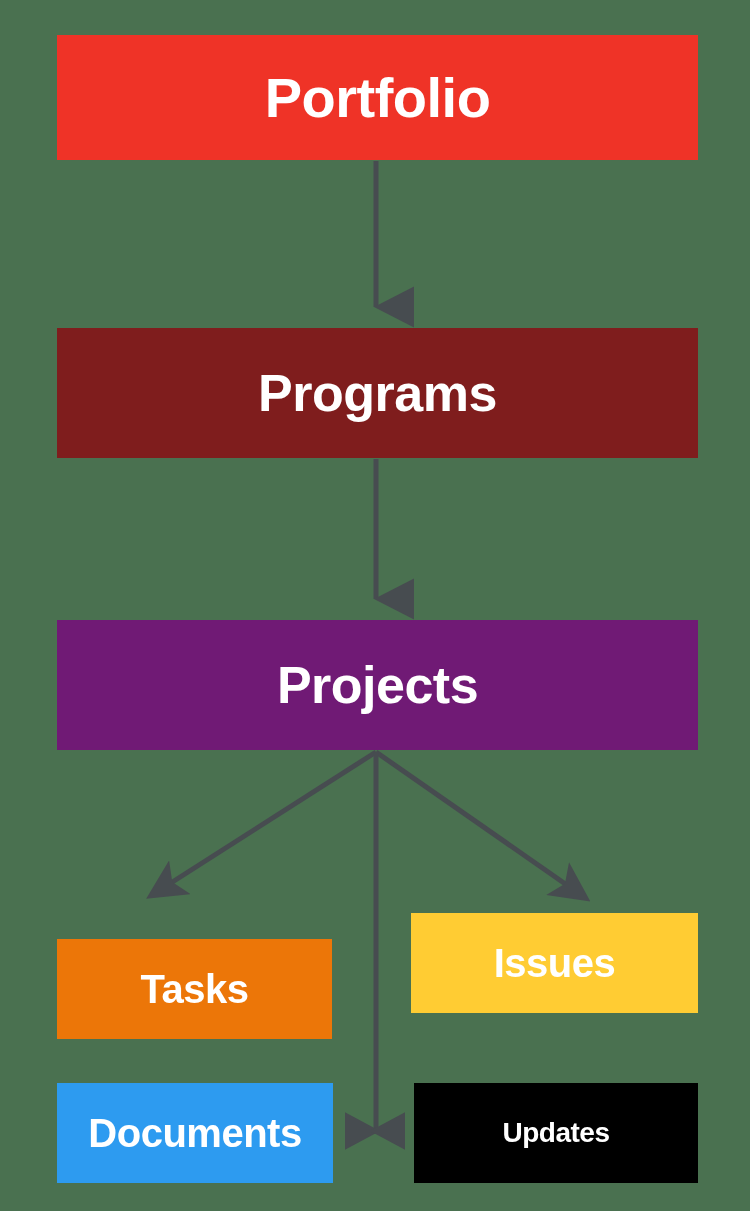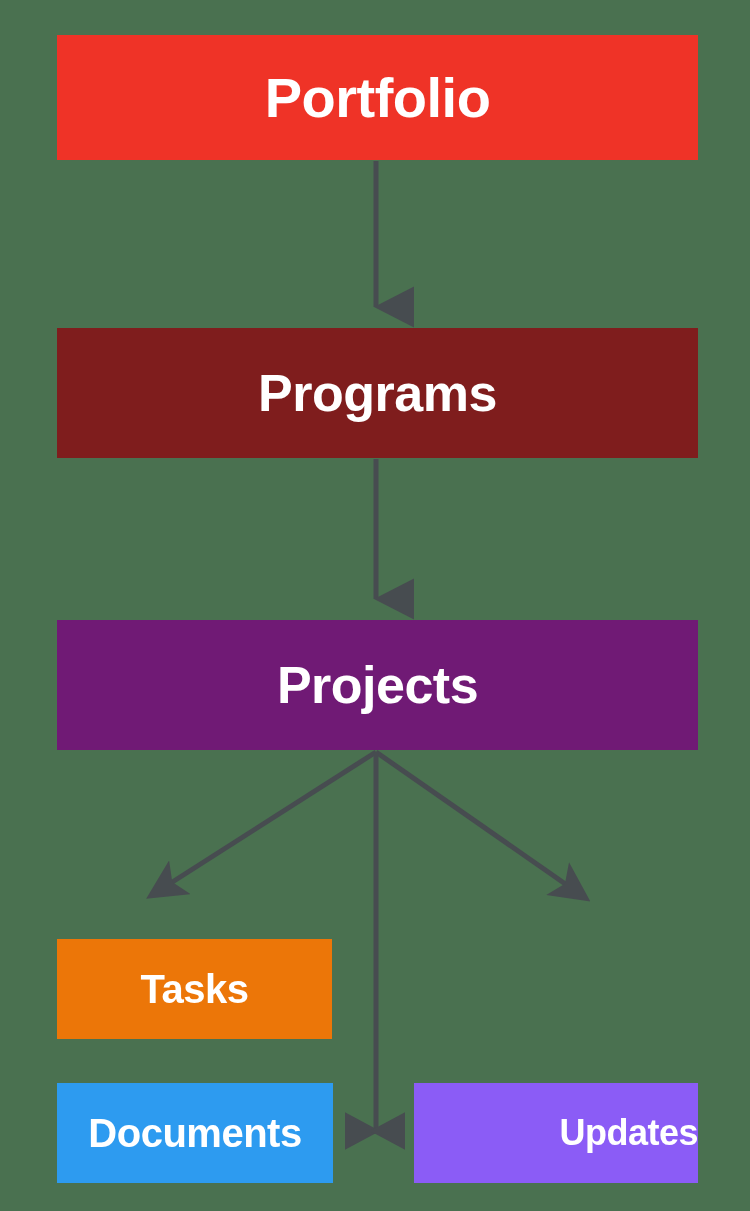--- a/index.html
+++ b/index.html
@@ -80,23 +80,22 @@
   #node-documents {
     left: 57px;  top: 1083px;
     width: 276px; height: 100px;
     background: #2d9bf0;
     font-size: 40px;
     text-align: right;
   }
   #node-updates {
     left: 414px; top: 1083px;
     width: 284px; height: 100px;
-    background: #8b5cf6;
-    font-size: 36px;
-    justify-content: flex-end;
+    background: #000000;
+    font-size: 28px;
   }
 </style>
 </head>
 <body>
 
 <div id="diagram-root">
 
   <svg id="connector-layer" viewBox="0 0 750 1211" width="750" height="1211" xmlns="http://www.w3.org/2000/svg">
     <defs>
       <marker id="arrow-down" markerWidth="9" markerHeight="9" refX="4.5" refY="8.2" orient="auto" markerUnits="strokeWidth">
@@ -142,20 +141,23 @@
   </div>
 
   <div class="node" id="node-projects">
     <span class="node-label">Projects</span>
   </div>
 
   <div class="node" id="node-tasks">
     <span class="node-label">Tasks</span>
   </div>
 
+  <div class="node" id="node-issues">
+    <span class="node-label">Issues</span>
+  </div>
 
   <div class="node" id="node-documents">
     <span class="node-label">Documents</span>
   </div>
 
   <div class="node" id="node-updates">
     <span class="node-label">Updates</span>
   </div>
 
 </div>

